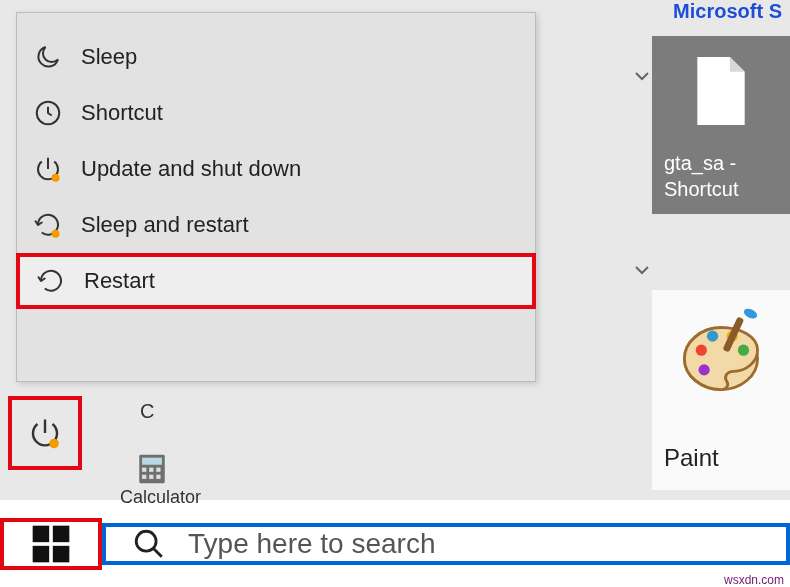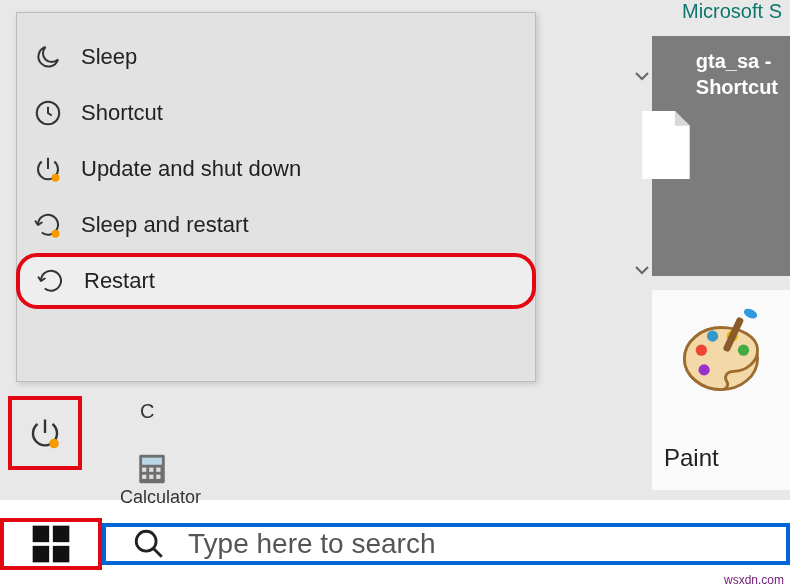--- a/index.html
+++ b/index.html
@@ -45,21 +45,20 @@
       display: flex;
       align-items: center;
       justify-content: flex-start;
     }
     .power-item .label {
       font-size: 22px;
       color: #222;
     }
     .power-item.highlighted {
       background: #eeeeee;
-      border-radius: 21px;
     }
     .restart-highlight {
       border: 4px solid #e30613;
       margin: 0 -1px;
     }
 
     
     .app-list {
       position: absolute;
       left: 120px;
@@ -143,45 +142,46 @@
       top: 0;
       width: 150px;
       height: 500px;
       background: #e8e8e8;
     }
     .ms-label {
       position: absolute;
       top: 0;
       right: 8px;
       font-size: 20px;
-      color: #0f766e;
+      color: #1d4ed8;
+      font-weight: bold;
     }
     .chevron {
       position: absolute;
       left: -10px;
       display: flex;
       align-items: center;
       justify-content: center;
       cursor: pointer;
     }
     .chevron.c1 { top: 64px; }
     .chevron.c2 { top: 258px; }
     .tile-gta {
       position: absolute;
       top: 36px;
       right: 0;
       width: 138px;
-      height: 240px;
+      height: 178px;
       background: #7c7c7c;
       display: flex;
+      flex-direction: column;
       align-items: center;
       justify-content: flex-end;
       padding: 12px;
       color: #fff;
-      font-weight: bold;
     }
     .file-icon {
       margin-bottom: 18px;
     }
     .tile-gta .tile-label {
       font-size: 20px;
       line-height: 1.3;
       align-self: flex-start;
     }
     .tile-paint {

